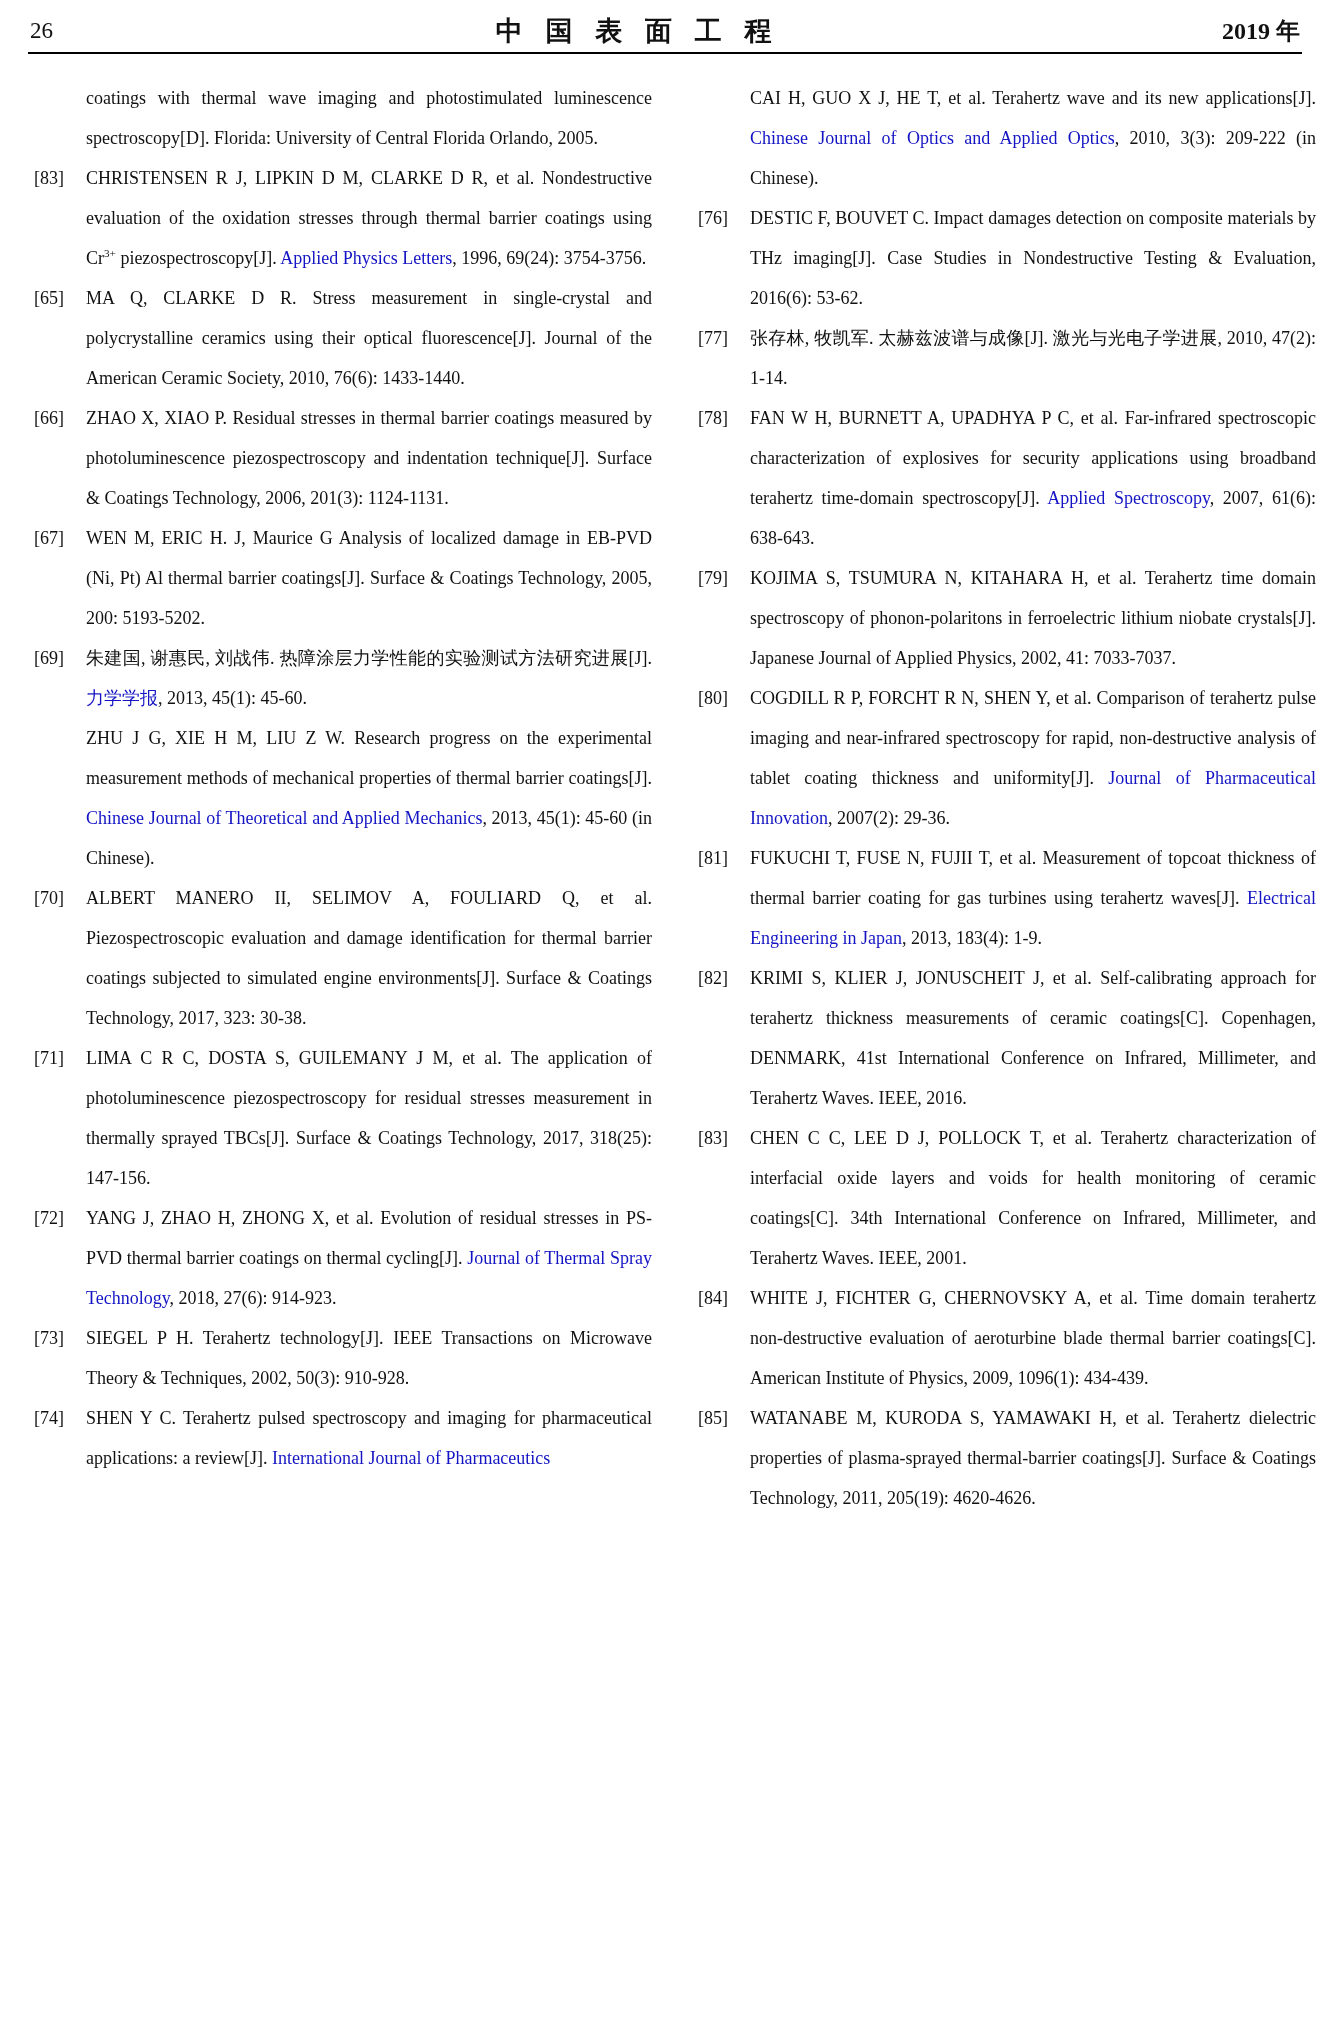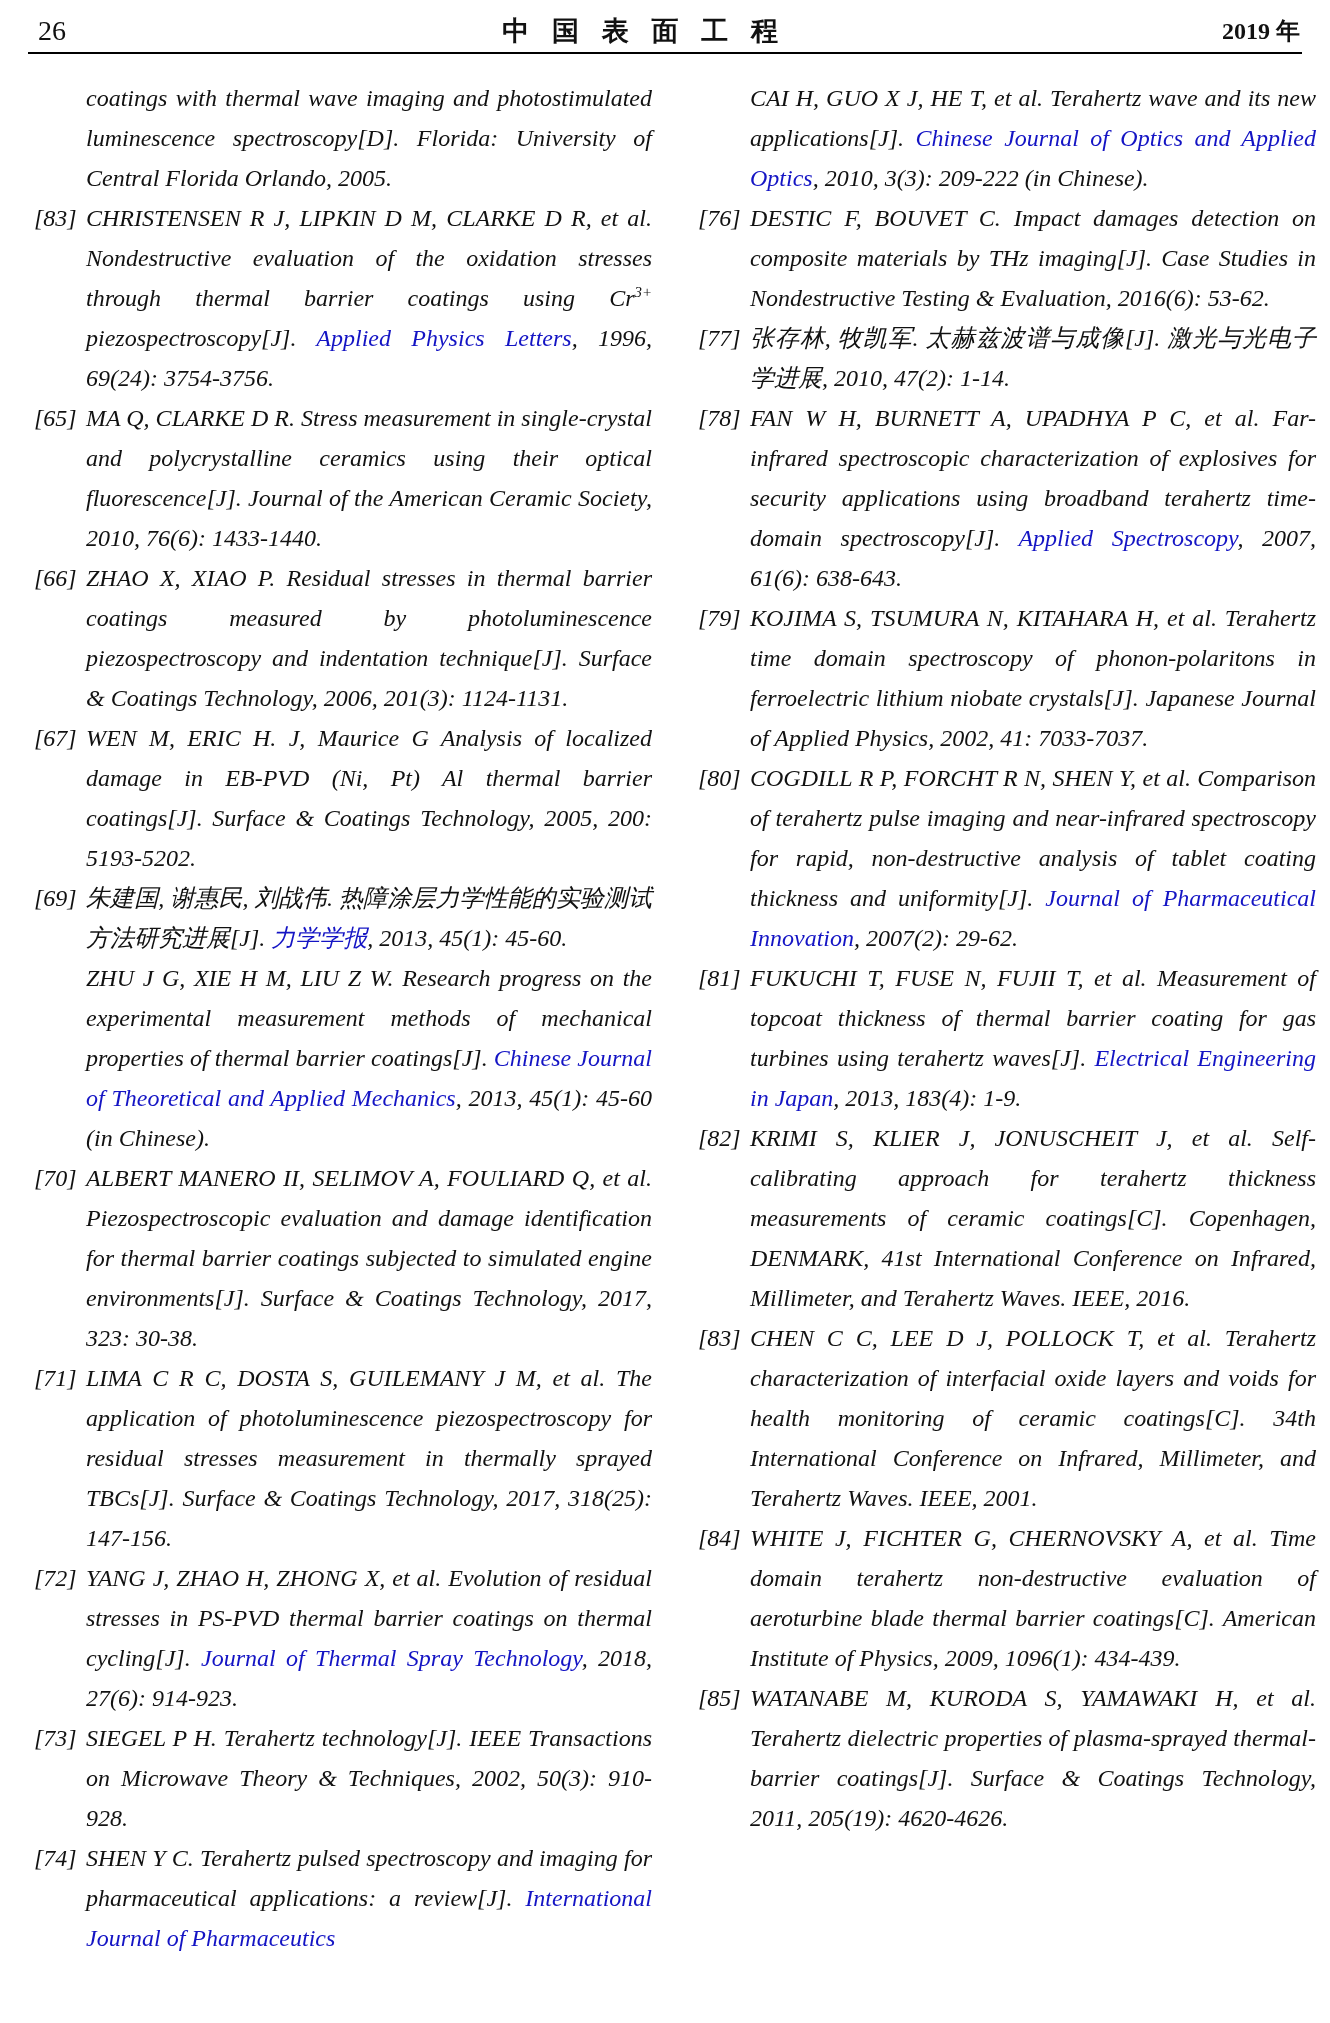--- a/index.html
+++ b/index.html
@@ -13,23 +13,22 @@
   }
   .page-header {
     margin: 0 28px 0 28px;
     padding: 16px 2px 6px 2px;
     border-bottom: 2px solid #000000;
     display: flex;
     justify-content: space-between;
     align-items: flex-end;
   }
   .page-num {
-    font-size: 28px;
+    font-size: 23px;
     line-height: 30px;
-    margin-left: 8px;
   }
   .journal-title {
     font-size: 27px;
     font-weight: bold;
     letter-spacing: 8px;
     line-height: 30px;
     font-family: "Liberation Serif", "DejaVu Serif", serif;
   }
   .year {
     font-size: 24px;
@@ -38,23 +37,22 @@
   }
   .columns {
     display: flex;
     gap: 46px;
     padding: 24px 14px 0 34px;
   }
   .col { flex: 1; min-width: 0; }
   .ref-entry {
     position: relative;
     padding-left: 52px;
-    font-size: 24px;
+    font-size: 18px;
     line-height: 40px;
-    font-style: italic;
   }
   .ref-label {
     position: absolute;
     left: 0;
     top: 0;
     white-space: nowrap;
   }
   .ref-par {
     text-align: justify;
   }
@@ -141,21 +139,21 @@
       <div class="ref-entry">
         <span class="ref-label">[78]</span>
         <p class="ref-par"><span>FAN W H, BURNETT A, UPADHYA P C, et al. Far-infrared spectroscopic characterization of explosives for security applications using broadband terahertz time-domain spectroscopy[J]. </span><span class="journal-link">Applied Spectroscopy</span><span>, 2007, 61(6): 638-643.</span></p>
       </div>
       <div class="ref-entry">
         <span class="ref-label">[79]</span>
         <p class="ref-par"><span>KOJIMA S, TSUMURA N, KITAHARA H, et al. Terahertz time domain spectroscopy of phonon-polaritons in ferroelectric lithium niobate crystals[J]. Japanese Journal of Applied Physics, 2002, 41: 7033-7037.</span></p>
       </div>
       <div class="ref-entry">
         <span class="ref-label">[80]</span>
-        <p class="ref-par"><span>COGDILL R P, FORCHT R N, SHEN Y, et al. Comparison of terahertz pulse imaging and near-infrared spectroscopy for rapid, non-destructive analysis of tablet coating thickness and uniformity[J]. </span><span class="journal-link">Journal of Pharmaceutical Innovation</span><span>, 2007(2): 29-62.</span></p>
+        <p class="ref-par"><span>COGDILL R P, FORCHT R N, SHEN Y, et al. Comparison of terahertz pulse imaging and near-infrared spectroscopy for rapid, non-destructive analysis of tablet coating thickness and uniformity[J]. </span><span class="journal-link">Journal of Pharmaceutical Innovation</span><span>, 2007(2): 29-36.</span></p>
       </div>
       <div class="ref-entry">
         <span class="ref-label">[81]</span>
         <p class="ref-par"><span>FUKUCHI T, FUSE N, FUJII T, et al. Measurement of topcoat thickness of thermal barrier coating for gas turbines using terahertz waves[J]. </span><span class="journal-link">Electrical Engineering in Japan</span><span>, 2013, 183(4): 1-9.</span></p>
       </div>
       <div class="ref-entry">
         <span class="ref-label">[82]</span>
         <p class="ref-par"><span>KRIMI S, KLIER J, JONUSCHEIT J, et al. Self-calibrating approach for terahertz thickness measurements of ceramic coatings[C]. Copenhagen, DENMARK, 41st International Conference on Infrared, Millimeter, and Terahertz Waves. IEEE, 2016.</span></p>
       </div>
       <div class="ref-entry">

